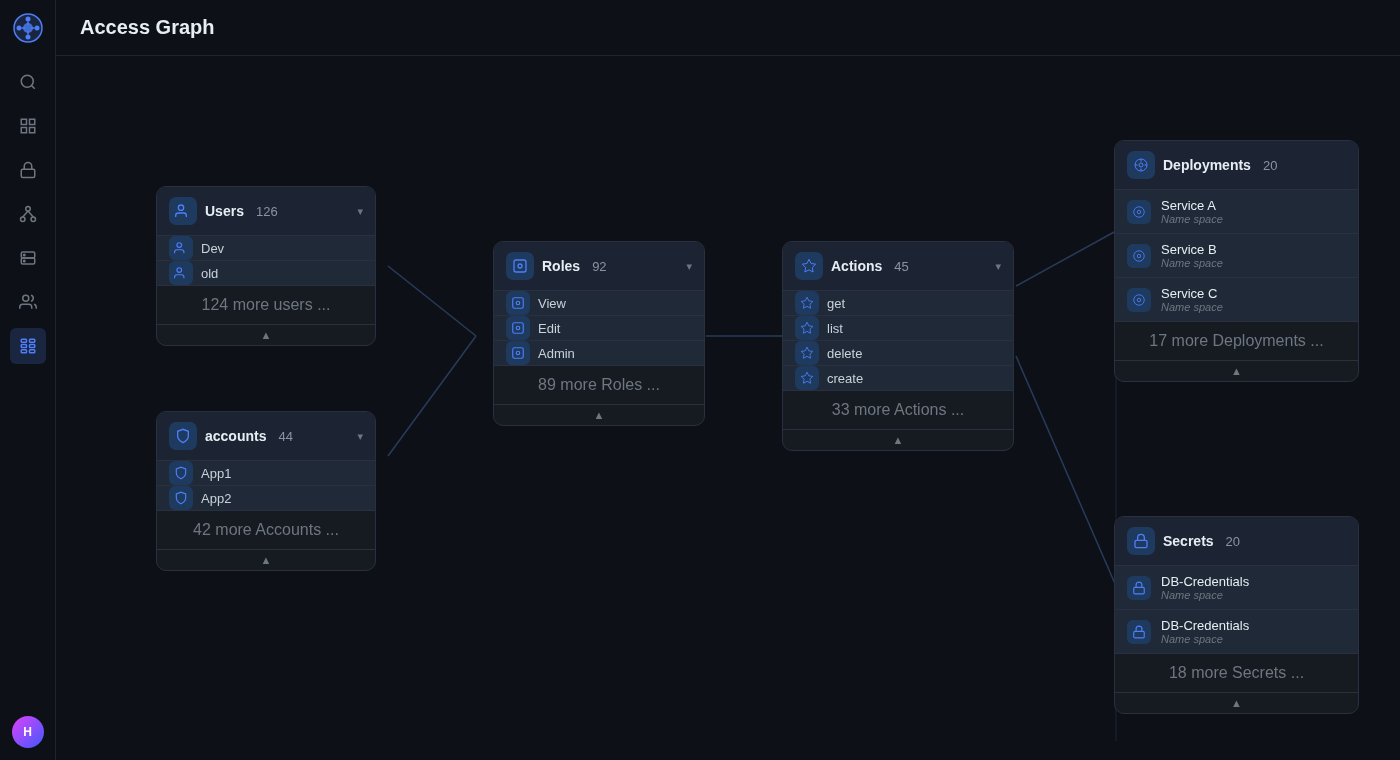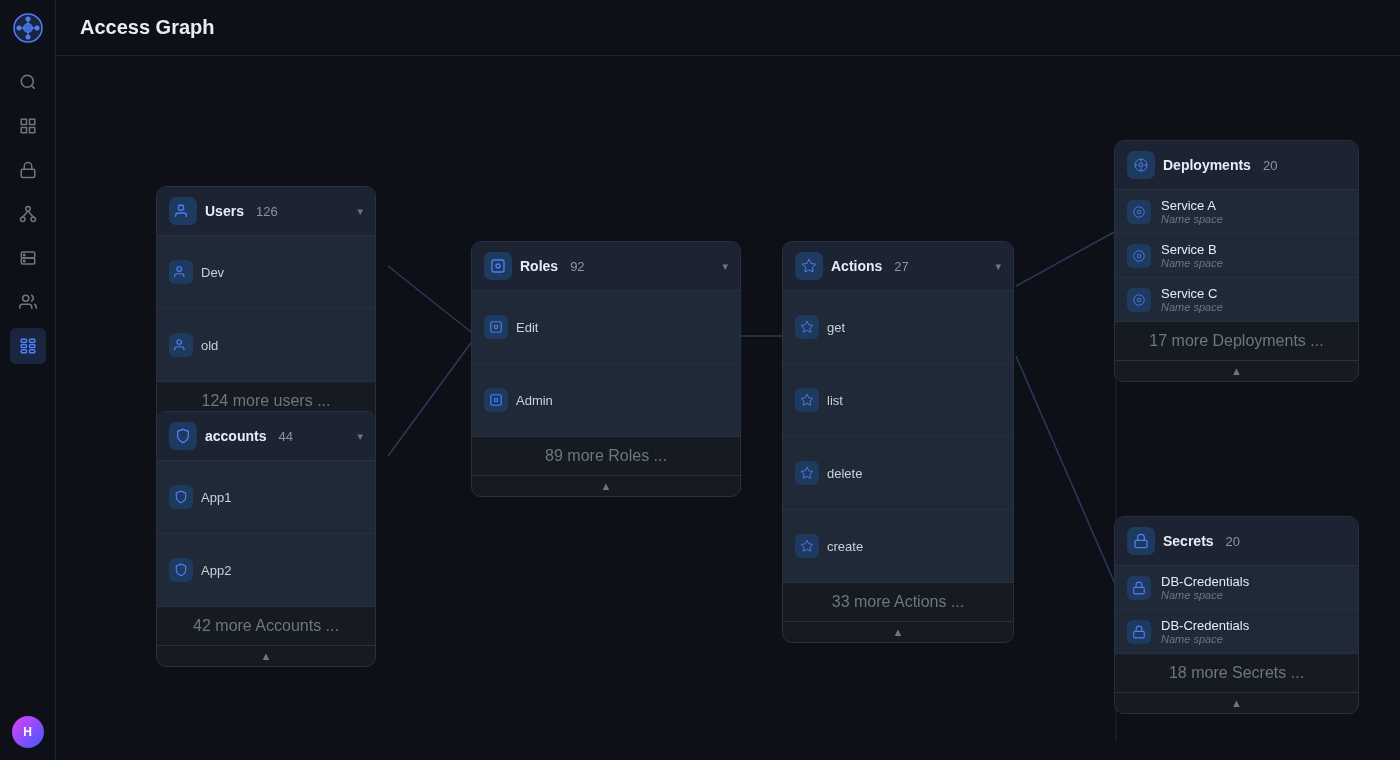--- a/index.html
+++ b/index.html
@@ -130,21 +130,21 @@
     }
     .chevron-icon {
       color: #6e7681;
       font-size: 11px;
     }
 
     .node-item {
       display: flex;
       align-items: center;
       gap: 8px;
-      padding: 24px 12px;
+      padding: 0 12px;
       background: #1f2937;
       border-top: 1px solid #2a3040;
     }
     .node-item-text {
       font-size: 13px;
       color: #c9d1d9;
     }
 
     .node-more {
       padding: 10px 12px;
@@ -402,41 +402,50 @@
           <svg class="icon-svg" viewBox="0 0 24 24" fill="none" stroke="#4d7ef7" stroke-width="2">
             <path d="M12 22s8-4 8-10V5l-8-3-8 3v7c0 6 8 10 8 10z"></path>
           </svg>
         </div>
         <span class="node-item-text">App2</span>
       </div>
       <div class="node-more">42 more Accounts ...</div>
       <div class="node-chevron-up">▲</div>
     </div>
 
-    <div class="node-card" style="left: 415px; top: 185px; width: 270px;">
+    <div class="node-card" style="left: 437px; top: 185px; width: 212px;">
       <div class="node-header">
         <div class="node-header-left">
           <div class="header-icon-badge blue-role">
             <svg class="icon-svg-lg" viewBox="0 0 24 24" fill="none" stroke="#4d7ef7" stroke-width="2">
               <rect x="3" y="3" width="18" height="18" rx="3"></rect>
               <circle cx="12" cy="12" r="3"></circle>
             </svg>
           </div>
           <span class="node-title">Roles</span>
           <span class="node-count">92</span>
         </div>
         <span class="chevron-icon">▾</span>
       </div>
       <div class="node-item">
         <div class="icon-badge blue-role">
           <svg class="icon-svg" viewBox="0 0 24 24" fill="none" stroke="#4d7ef7" stroke-width="2">
             <rect x="3" y="3" width="18" height="18" rx="3"></rect>
               <circle cx="12" cy="12" r="3"></circle>
           </svg>
         </div>
+        <span class="node-item-text">View</span>
+      </div>
+      <div class="node-item">
+        <div class="icon-badge blue-role">
+          <svg class="icon-svg" viewBox="0 0 24 24" fill="none" stroke="#4d7ef7" stroke-width="2">
+            <rect x="3" y="3" width="18" height="18" rx="3"></rect>
+              <circle cx="12" cy="12" r="3"></circle>
+          </svg>
+        </div>
         <span class="node-item-text">Edit</span>
       </div>
       <div class="node-item">
         <div class="icon-badge blue-role">
           <svg class="icon-svg" viewBox="0 0 24 24" fill="none" stroke="#4d7ef7" stroke-width="2">
             <rect x="3" y="3" width="18" height="18" rx="3"></rect>
               <circle cx="12" cy="12" r="3"></circle>
           </svg>
         </div>
         <span class="node-item-text">Admin</span>
@@ -447,21 +456,21 @@
 
     <div class="node-card" style="left: 726px; top: 185px; width: 232px;">
       <div class="node-header">
         <div class="node-header-left">
           <div class="header-icon-badge blue-k8s">
             <svg class="icon-svg-lg" viewBox="0 0 24 24" fill="none" stroke="#4d7ef7" stroke-width="1.5">
               <polygon points="12,2 15.09,8.26 22,9.27 17,14.14 18.18,21.02 12,17.77 5.82,21.02 7,14.14 2,9.27 8.91,8.26"></polygon>
             </svg>
           </div>
           <span class="node-title">Actions</span>
-          <span class="node-count">27</span>
+          <span class="node-count">45</span>
         </div>
         <span class="chevron-icon">▾</span>
       </div>
       <div class="node-item">
         <div class="icon-badge blue-k8s">
           <svg class="icon-svg" viewBox="0 0 24 24" fill="none" stroke="#4d7ef7" stroke-width="1.5">
             <polygon points="12,2 15.09,8.26 22,9.27 17,14.14 18.18,21.02 12,17.77 5.82,21.02 7,14.14 2,9.27 8.91,8.26"></polygon>
           </svg>
         </div>
         <span class="node-item-text">get</span>

